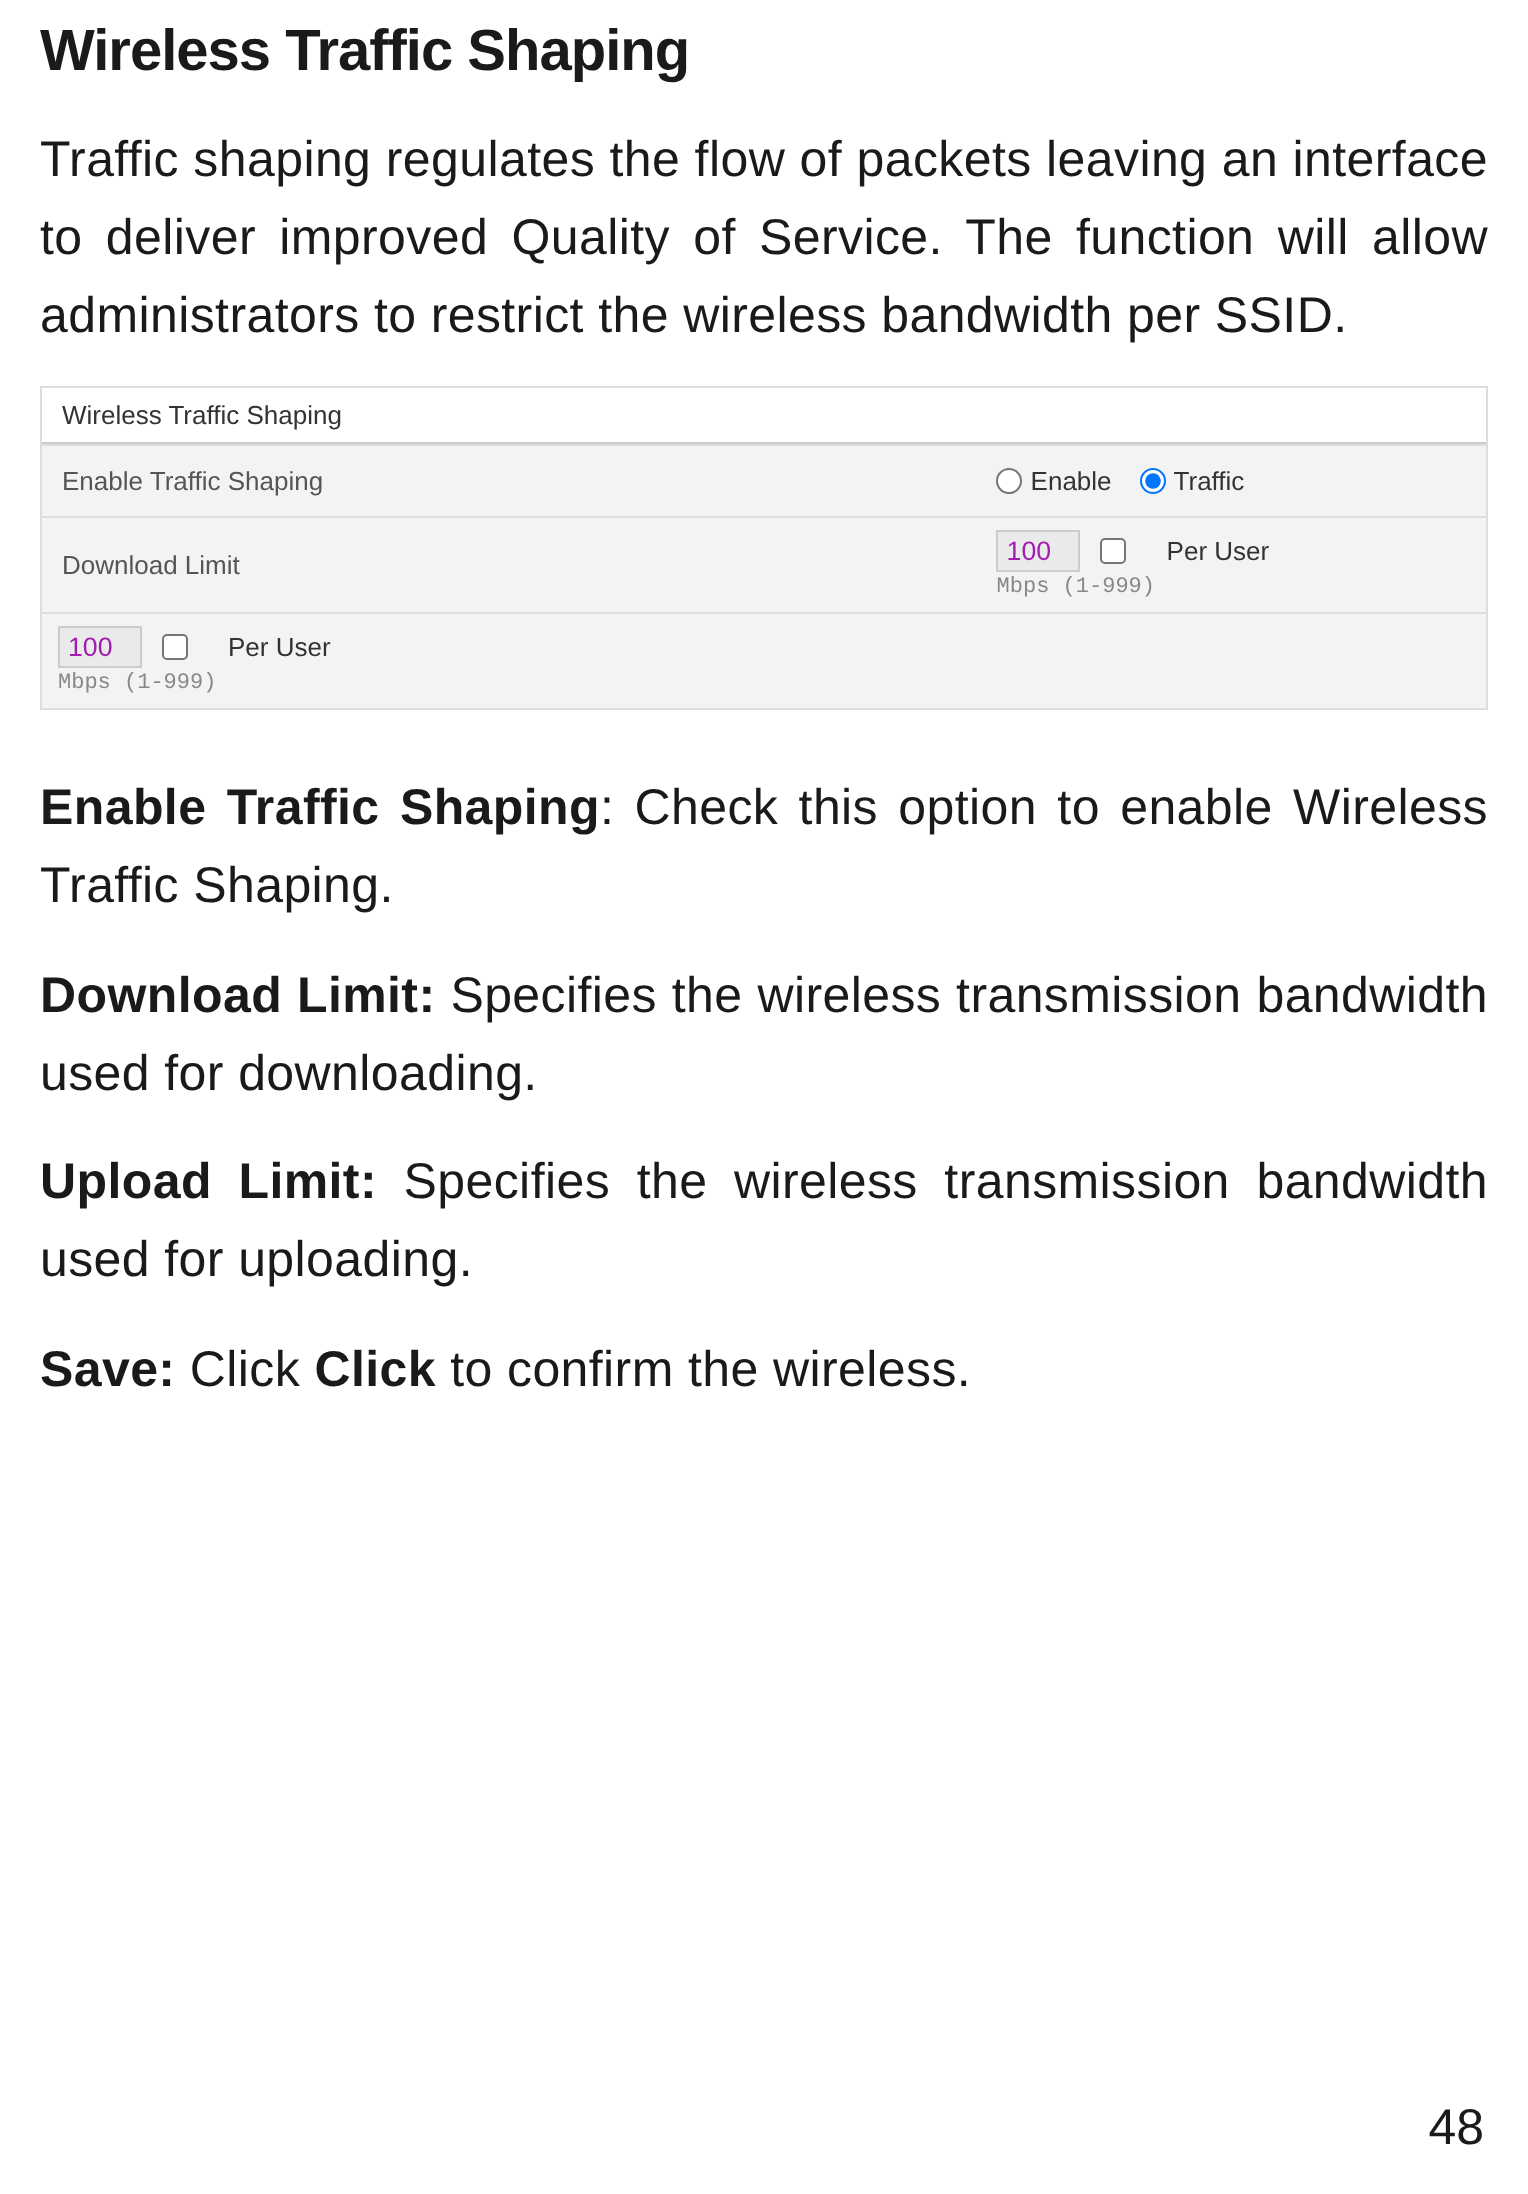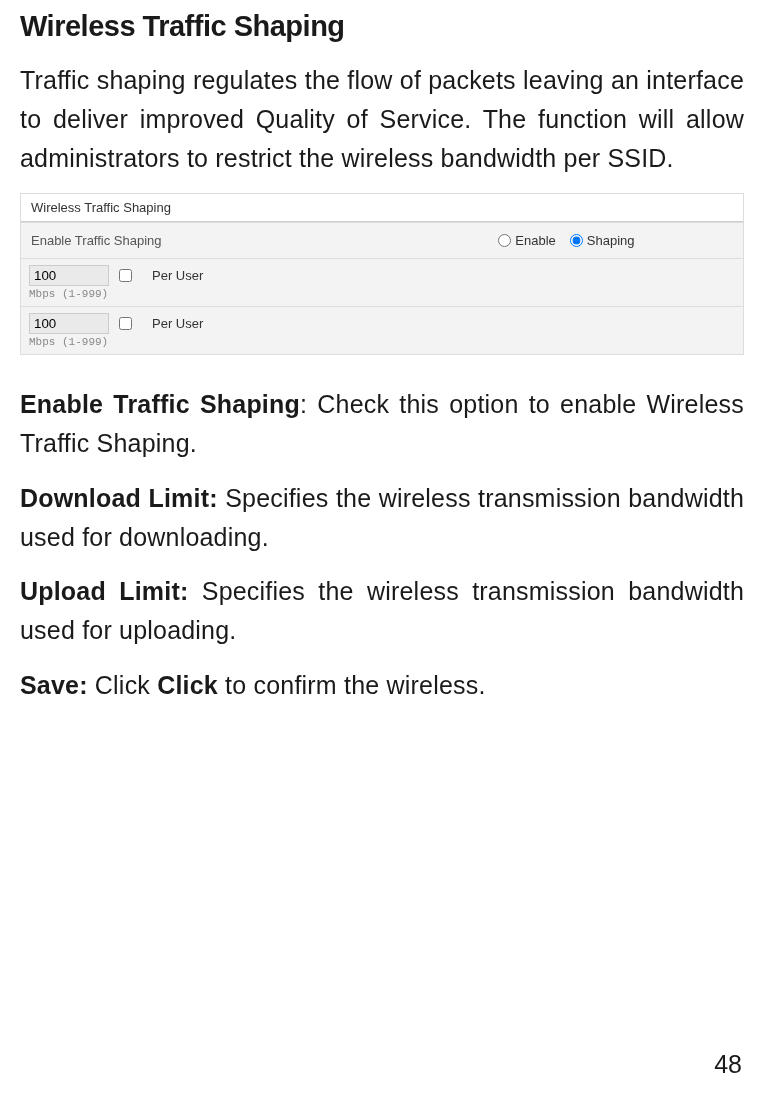--- a/index.html
+++ b/index.html
@@ -58,22 +58,22 @@
       align-items: flex-start;
       gap: 2px;
     }
     .radio-group { display: flex; gap: 14px; align-items: flex-start; }
     .radio-opt { display: flex; align-items: center; gap: 4px; color:#333; }
     .radio-opt input[type=radio] { margin: 0; }
     .limit-row {
       display: flex; gap: 10px; align-items: center;
     }
     .limit-row input[type=text] {
-      width: 80px; padding: 2px 4px; background: #eaeaea; border: 1px solid #ccc;
-      color: #000000;
+      width: 42px; padding: 2px 4px; background: #eaeaea; border: 1px solid #ccc;
+      color: #a21caf;
     }
     .per-user { display: flex; align-items: center; gap: 20px; color:#333; }
     .per-user input[type=checkbox] { margin: 0; }
     .hint { color: #888; font-size: 11px; padding-left: 0; font-family: Liberation Mono, monospace; }
 
     .page-num {
       position: absolute;
       bottom: 18px;
       right: 22px;
       font-size: 25px;
@@ -93,27 +93,28 @@
   <div class="trow">
     <div class="label-cell">Enable Traffic Shaping</div>
     <div class="value-cell">
       <div class="radio-group">
         <label class="radio-opt">
           <input type="radio" name="ts" style="">
           <span>Enable</span>
         </label>
         <label class="radio-opt">
           <input type="radio" name="ts" checked="" style="">
-          <span>Shaping</span>
+          <span>Traffic</span>
         </label>
       </div>
     </div>
   </div>
 
   <div class="trow">
+    <div class="label-cell">Download Limit</div>
     <div class="value-cell">
       <div class="limit-row">
         <input type="text" disabled="" value="100" style="">
         <label class="per-user">
           <input type="checkbox" style="">
           <span>Per User</span>
         </label>
       </div>
       <div class="hint">Mbps (1-999)</div>
     </div>

